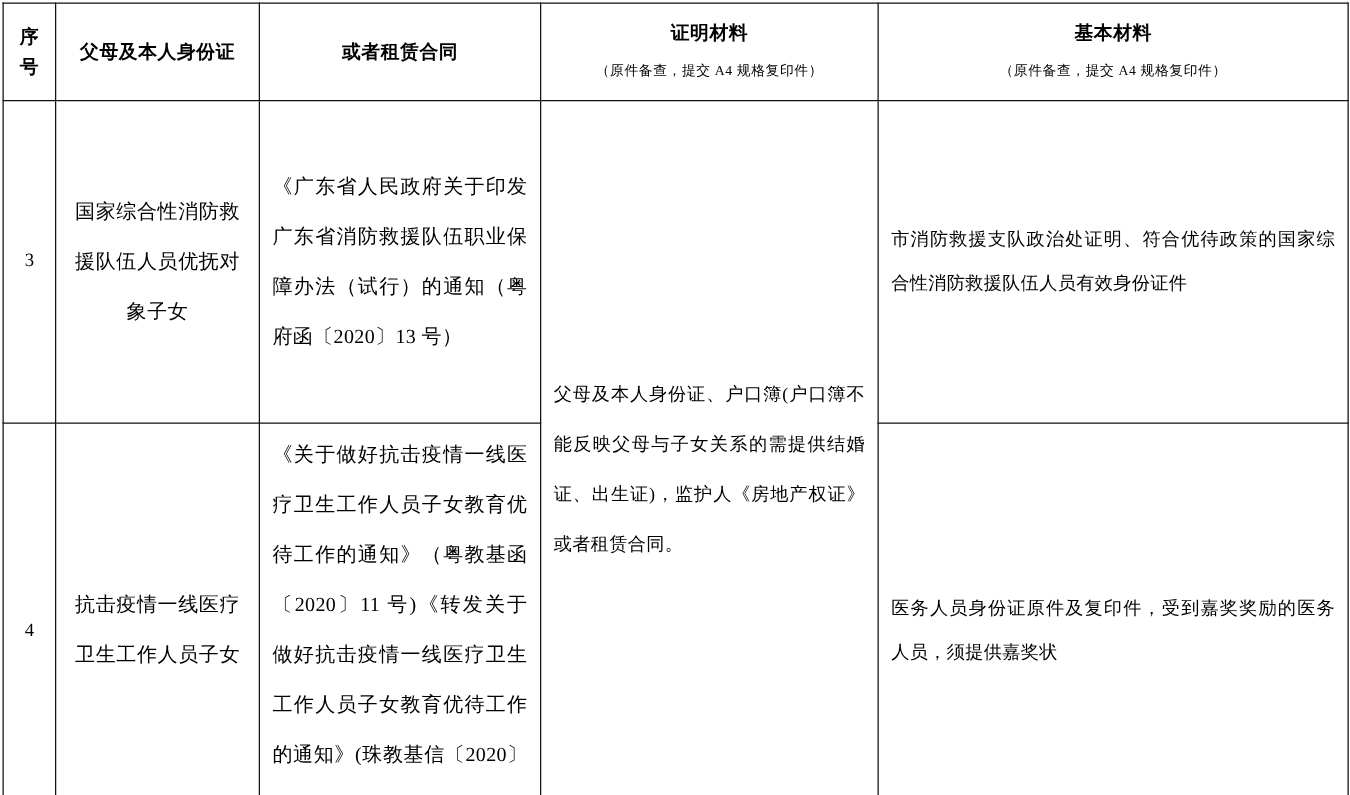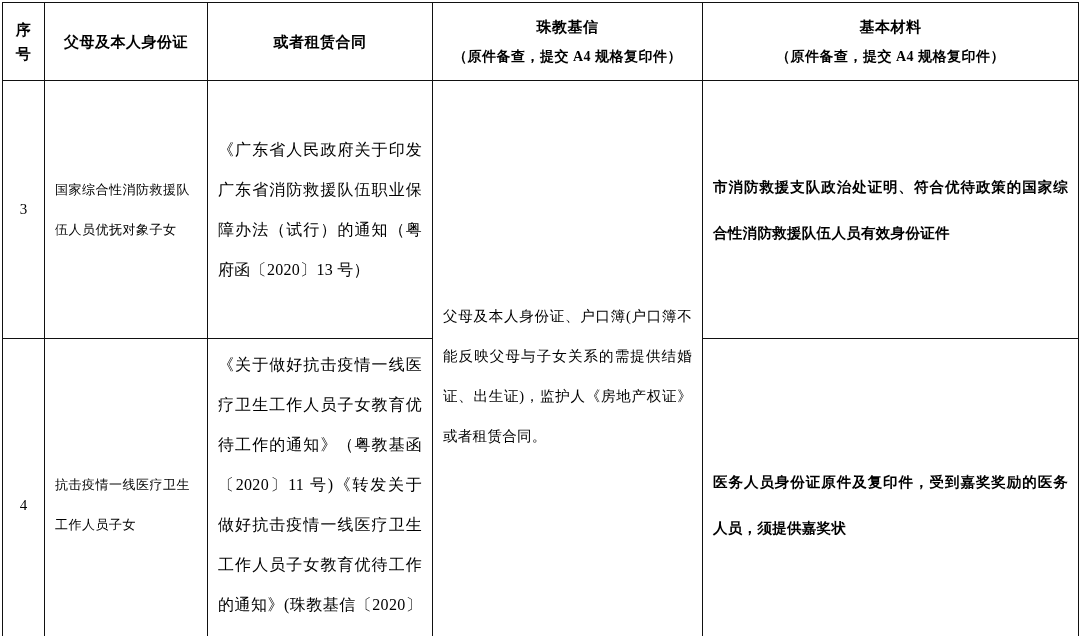--- a/index.html
+++ b/index.html
@@ -41,37 +41,38 @@
 
   thead th {
     font-weight: bold;
     text-align: center;
     font-size: 15px;
     line-height: 30px;
     letter-spacing: 0.5px;
     height: 78px;
   }
   thead th .sub {
-    font-weight: bold;
-    font-size: 14px;
+    font-weight: normal;
+    font-size: 11px;
     display: block;
   }
   th.seq-head {
     font-size: 15px;
     line-height: 24px;
   }
   th.seq-head .ch {
     display: block;
   }
   td.seq-cell {
     text-align: center;
     font-size: 15px;
   }
   td.center-cell {
-    font-size: 13px;
+    text-align: center;
+    font-size: 16px;
     line-height: 40px;
     letter-spacing: 0.5px;
   }
   td.just-cell {
     text-align: justify;
     text-align-last: left;
     font-size: 16px;
     line-height: 40px;
     letter-spacing: 0.3px;
   }
@@ -81,24 +82,23 @@
     font-size: 14.5px;
     line-height: 40px;
     letter-spacing: 0.3px;
     vertical-align: middle;
     margin-left: 41px;
   }
   td.proof-cell {
     text-align: justify;
     text-align-last: left;
     font-size: 14.5px;
-    line-height: 46px;
+    line-height: 35px;
     letter-spacing: 0.3px;
     vertical-align: middle;
-    font-weight: bold;
   }
   tr.row-3 { height: 258px; }
   tr.row-4 { height: 298px; }
 </style>
 </head>
 <body>
 
 <div class="sheet">
   <table class="policy-table">
     <colgroup>
@@ -110,21 +110,21 @@
     </colgroup>
     <thead>
       <tr>
         <th class="seq-head">
           <span class="ch">序</span>
           <span class="ch">号</span>
         </th>
         <th>父母及本人身份证</th>
         <th>或者租赁合同</th>
         <th>
-          <span>珠教基信</span>
+          <span>证明材料</span>
           <span class="sub">（原件备查，提交 A4 规格复印件）</span>
         </th>
         <th>
           <span>基本材料</span>
           <span class="sub">（原件备查，提交 A4 规格复印件）</span>
         </th>
       </tr>
     </thead>
     <tbody>
       <tr class="row-3">

